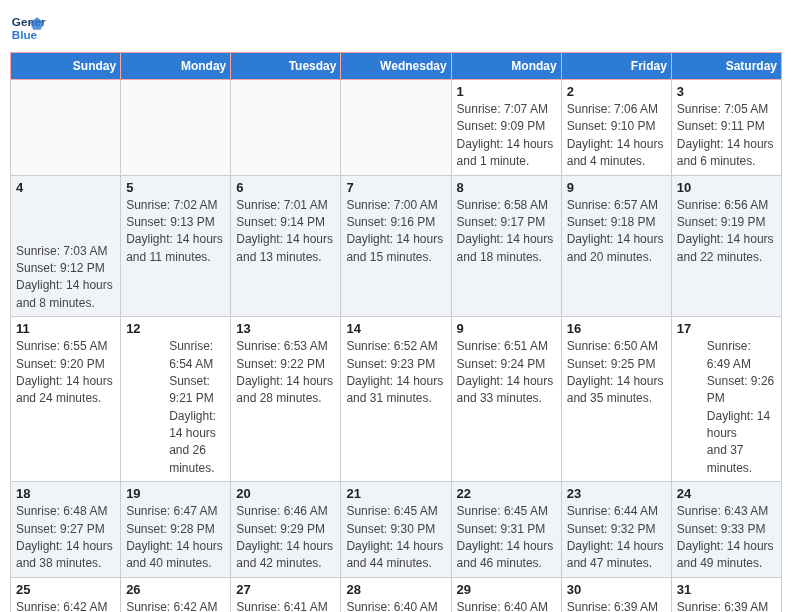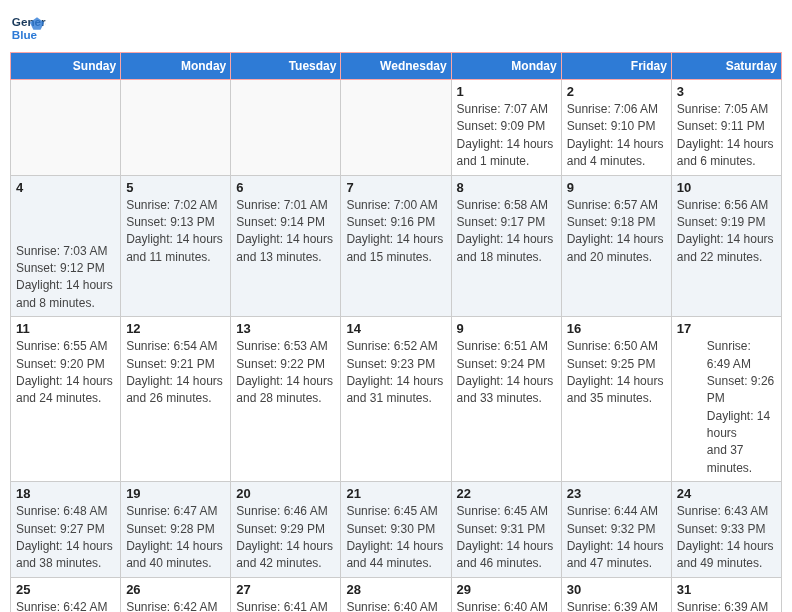--- a/index.html
+++ b/index.html
@@ -193,21 +193,21 @@
       <tr>
         <td>
           <div class="day-number">11</div>
           <div class="day-info" style="white-space: pre-line;">Sunrise: 6:55 AM
 Sunset: 9:20 PM
 Daylight: 14 hours
 and 24 minutes.</div>
         </td>
         <td>
           <div class="day-number">12</div>
-          <div class="day-info" style="white-space: pre-line;">Sunrise: 6:54 AM
+          <div class="day-info" style="white-space: pre-line; margin-left: 43px;">Sunrise: 6:54 AM
 Sunset: 9:21 PM
 Daylight: 14 hours
 and 26 minutes.</div>
         </td>
         <td>
           <div class="day-number">13</div>
           <div class="day-info" style="white-space: pre-line;">Sunrise: 6:53 AM
 Sunset: 9:22 PM
 Daylight: 14 hours
 and 28 minutes.</div>

